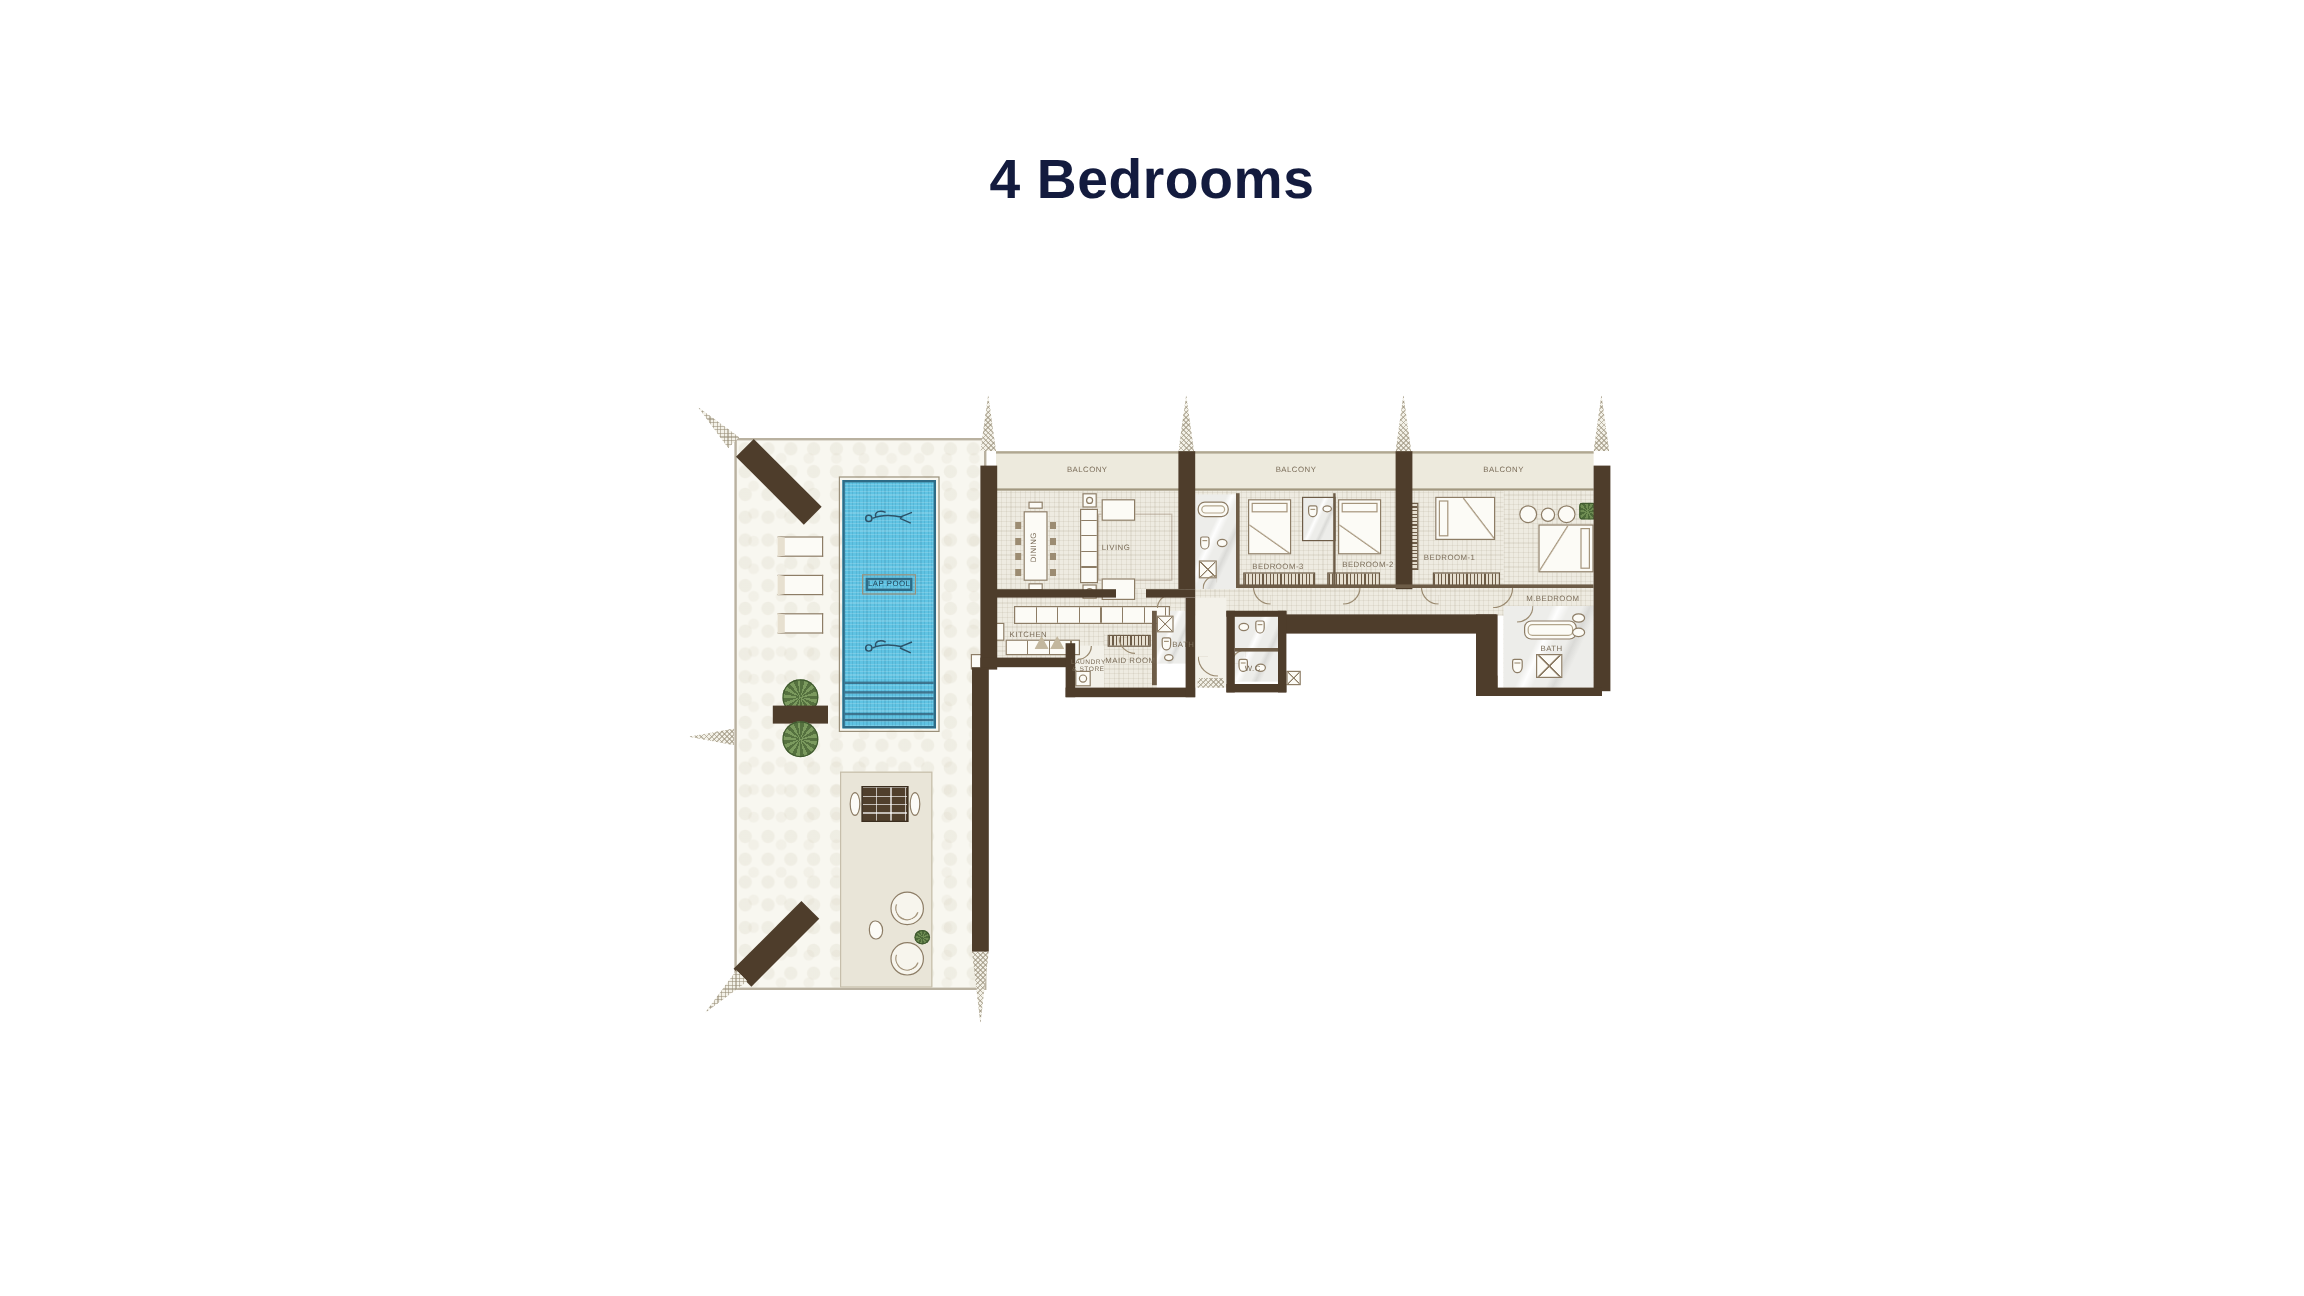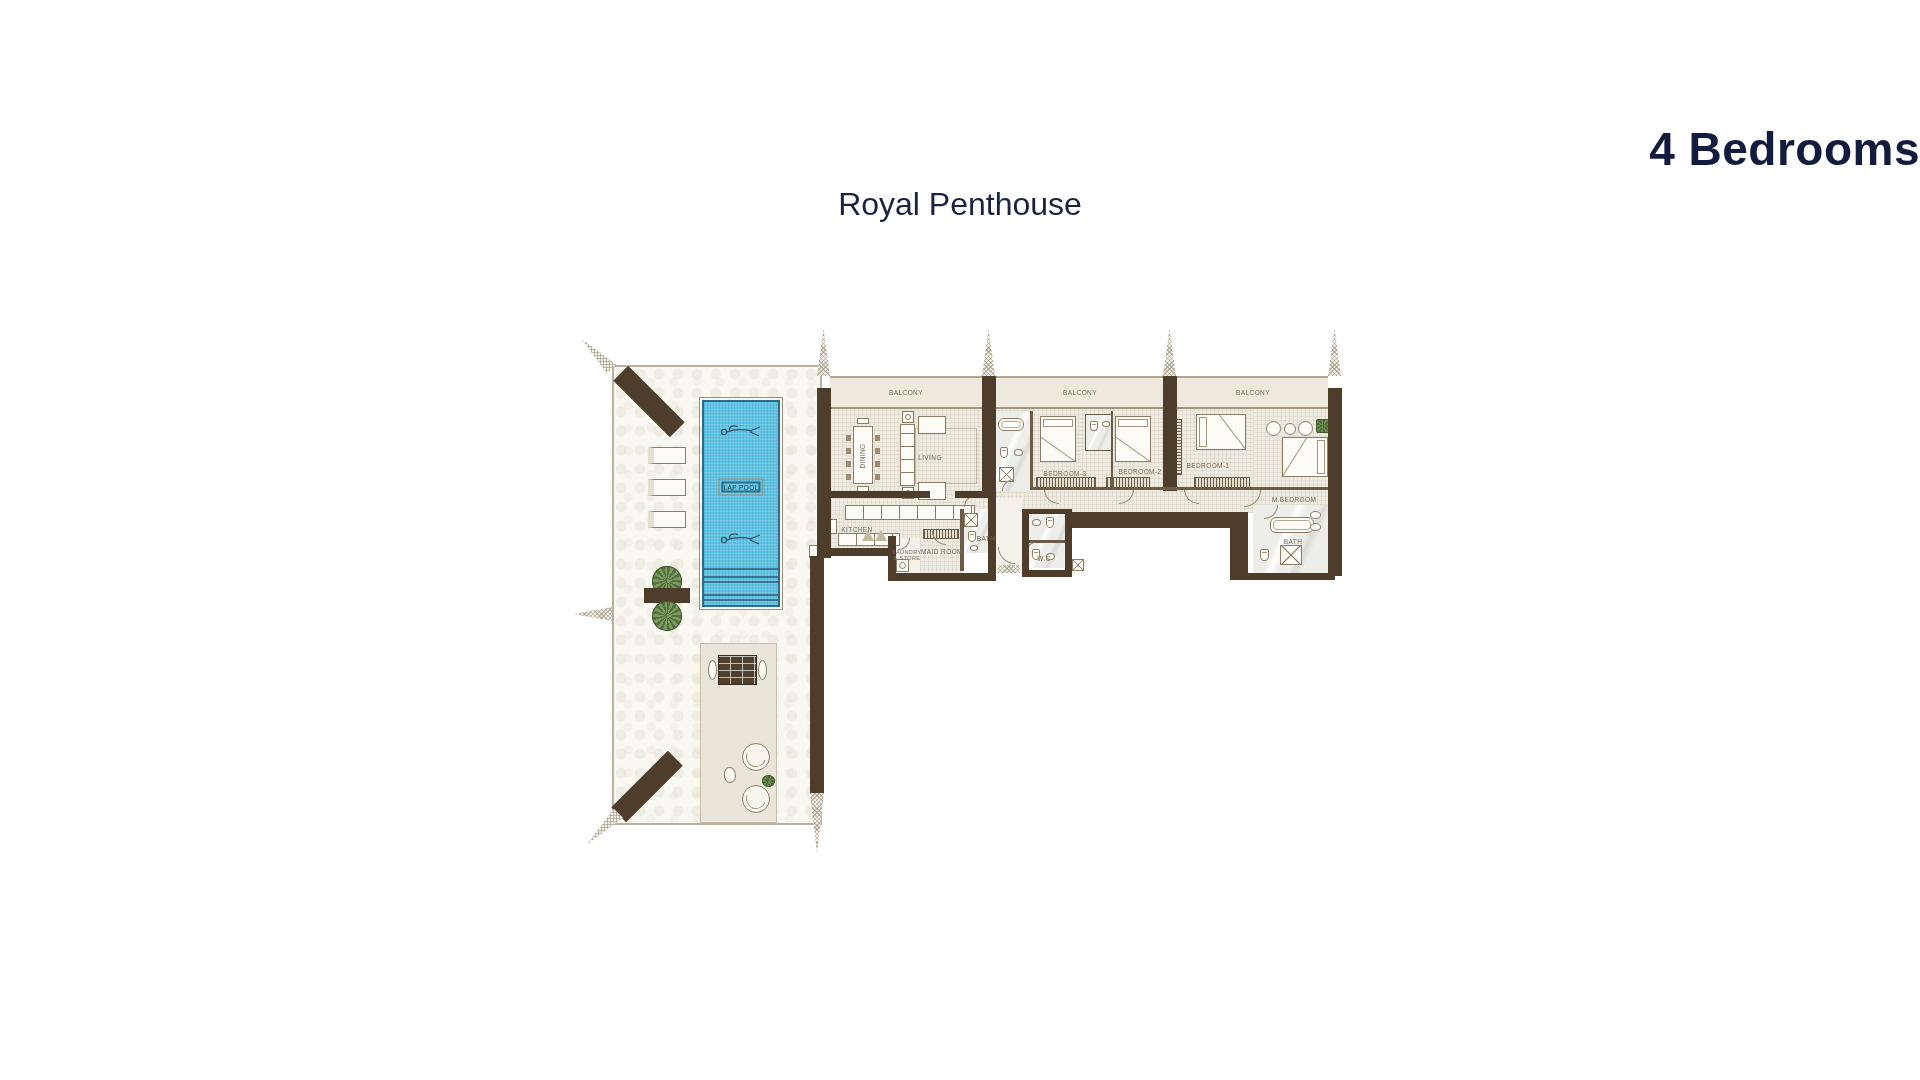--- a/index.html
+++ b/index.html
@@ -1,19 +1,19 @@
 <!DOCTYPE html>
 <html><head>
 <meta charset="utf-8">
 <style>
   html,body{margin:0;padding:0;background:#ffffff;}
   .page{position:relative;width:1920px;height:1080px;background:#fff;overflow:hidden;
         font-family:"Liberation Sans",sans-serif;}
   .header{position:absolute;top:122px;left:0;width:1920px;text-align:center;}
-  .title{font-size:46px;font-weight:700;color:#131b3e;letter-spacing:.5px;margin:0;text-align:right;}
+  .title{font-size:46px;font-weight:700;color:#131b3e;letter-spacing:.5px;margin:0;}
   .subtitle{font-size:32px;font-weight:400;color:#1c2243;margin:10px 0 0 0;}
 
   .plan{position:absolute;left:574px;top:329px;width:800px;height:560px;}
   .abs{position:absolute;box-sizing:border-box;}
 
   
   .terrace{background:#f8f7f0;
     background-image:radial-gradient(circle 6px at 7px 7px, rgba(205,199,178,.20) 0 5px, transparent 6px),
                      radial-gradient(circle 5px at 14px 15px, rgba(205,199,178,.14) 0 4px, transparent 5px);
     background-size:19px 19px,23px 23px;
@@ -89,21 +89,20 @@
     border:2px solid #2e6b86;outline:1px solid #9a8f79;outline-offset:2px;}
   .lane{position:absolute;left:0;width:100%;height:2px;background:#2d5a73;opacity:.75;}
 </style>
 </head>
 <body>
 
 <div class="page">
 
   <div class="header">
     <h1 class="title">4 Bedrooms</h1>
-    <h2 class="subtitle">Royal Penthouse</h2>
   </div>
 
   <div class="plan">
 
     <div class="abs terrace" style="left:38px;top:36px;width:210px;height:460px;"></div>
 
     <div class="abs wall" style="left:35px;top:62px;width:80px;height:21px;transform:rotate(45deg);"></div>
     <div class="abs wall" style="left:33px;top:447px;width:80px;height:21px;transform:rotate(-45deg);"></div>
 
     <div class="abs spire sp-up" style="left:31px;top:-2px;width:13px;height:42px;transform:rotate(-45deg);transform-origin:50% 100%;"></div>

